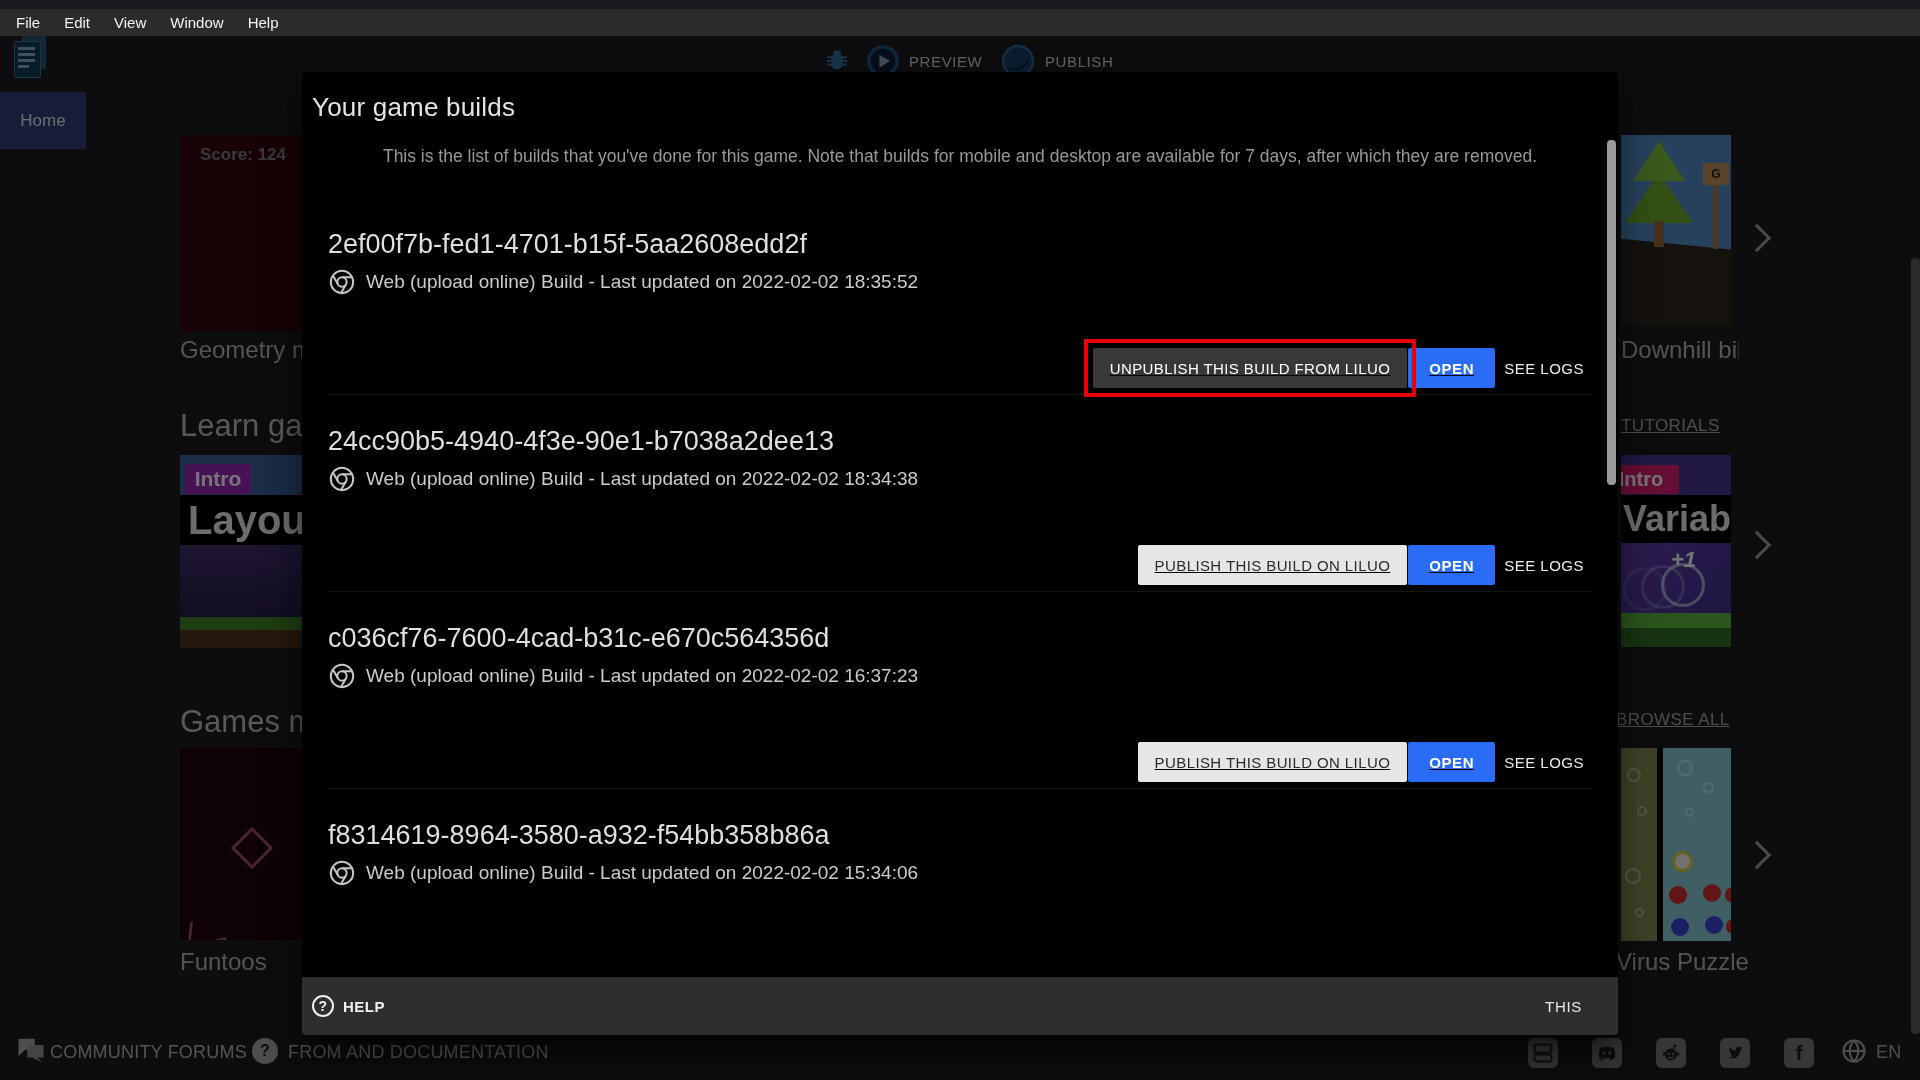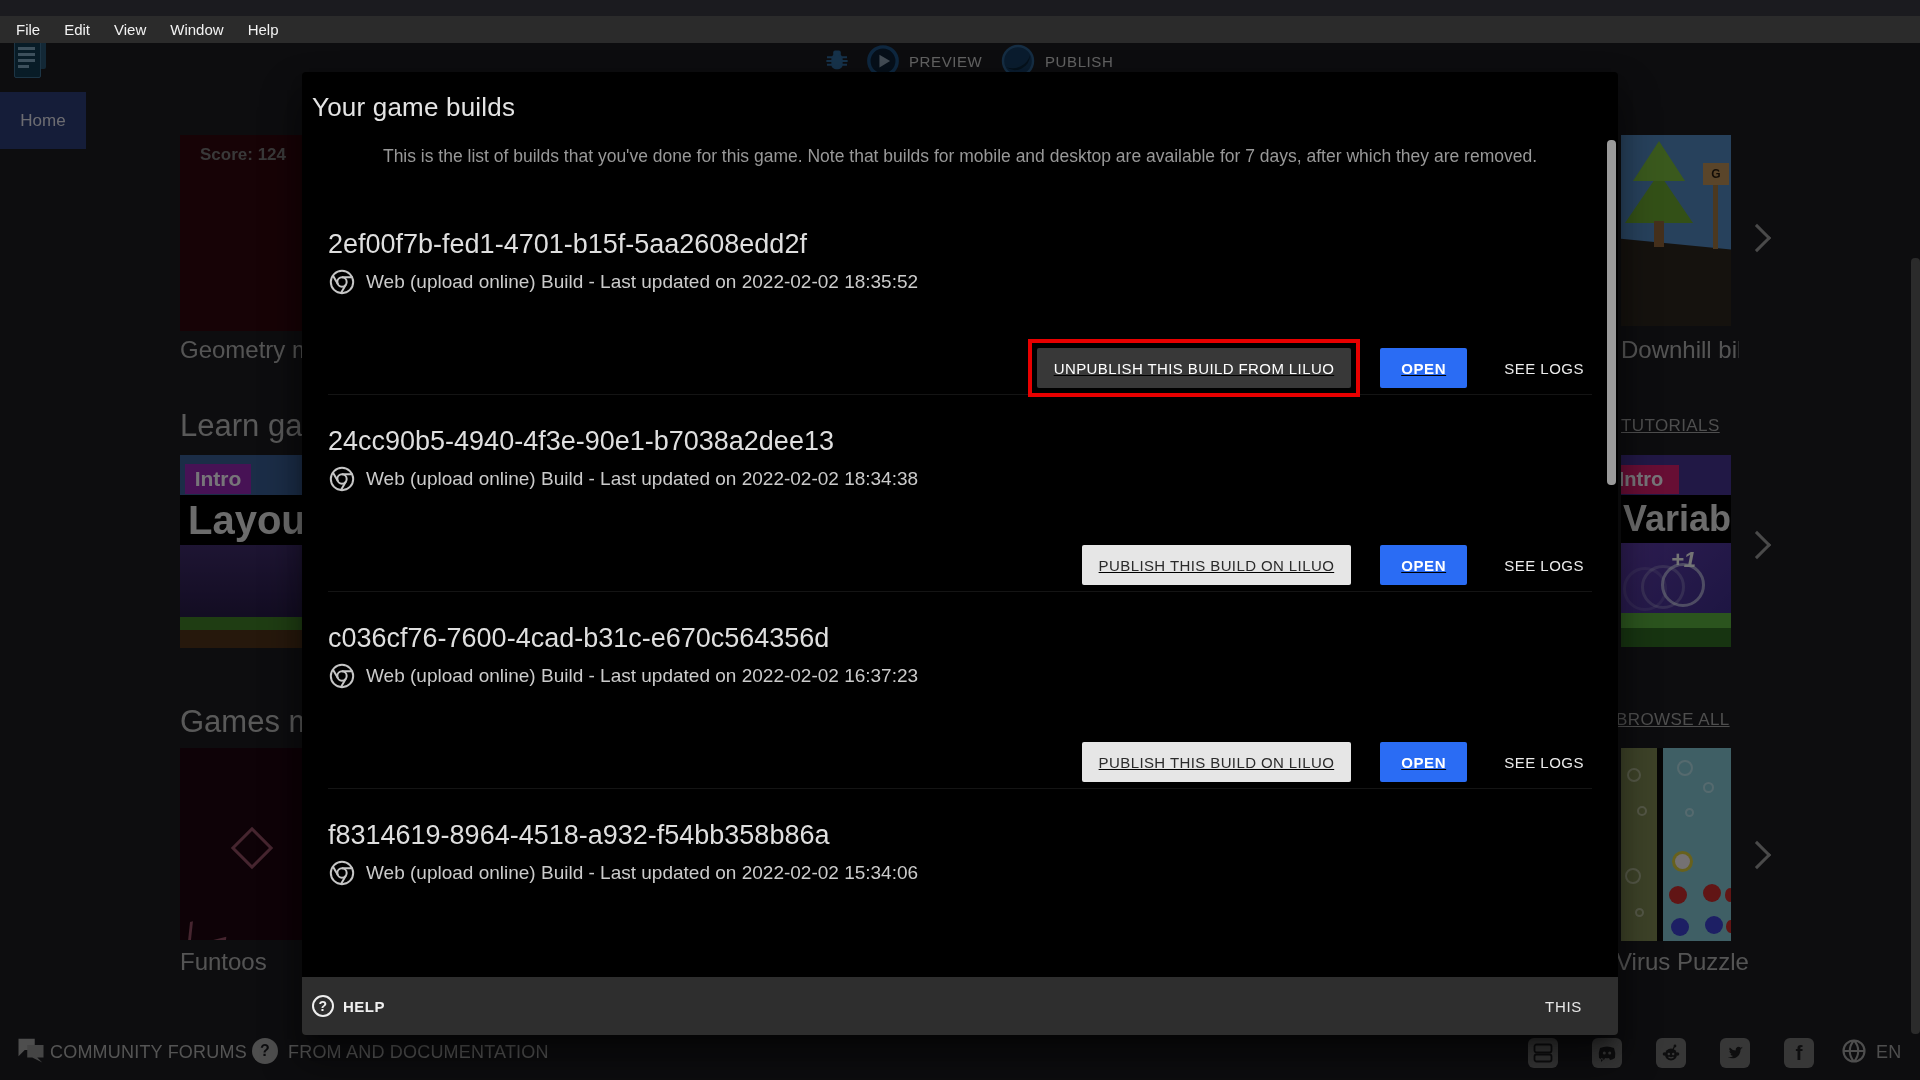--- a/index.html
+++ b/index.html
@@ -2,21 +2,21 @@
 <html><head>
 <meta charset="utf-8">
 <style>
   * { margin:0; padding:0; box-sizing:border-box; }
   html,body { background:#000; }
   body { font-family:"Liberation Sans", sans-serif; }
   .stage { position:relative; width:1920px; height:1080px; overflow:hidden; background:#1b1b1f; }
   .abs { position:absolute; }
 
   
-  .menubar { position:absolute; left:0; top:16px; width:1920px; height:27px; background:#2b2b2b;
+  .menubar { position:absolute; left:0; top:9px; width:1920px; height:27px; background:#2b2b2b;
              display:flex; align-items:flex-start; padding-left:4px; z-index:40; }
   .menubar .mitem { color:#f2f2f2; font-size:15px; padding:0 12px; height:27px; display:flex; align-items:center; }
 
   
   .content { position:absolute; left:0; top:27px; width:1920px; height:1053px; background:#1b1b1f; z-index:10; }
 
   .logo { left:14px; top:8px; width:34px; height:44px; }
   .logo .pg-back { position:absolute; left:8px; top:0; width:24px; height:34px; background:#27506c; border-radius:2px; }
   .logo .pg-front { position:absolute; left:0; top:6px; width:27px; height:37px; background:#11394f; border:1px solid #3a6a8a; border-radius:2px; }
   .logo .ln { position:absolute; left:4px; height:3px; background:#7aa0b8; }
@@ -97,21 +97,21 @@
             box-shadow:0 11px 15px -7px rgba(0,0,0,.5), 0 24px 38px 3px rgba(0,0,0,.4); z-index:30; overflow:hidden;text-decoration:underline; }
   .dlg-title { padding:20px 24px 0 10px; font-size:26px; font-weight:400; color:#e4e4e4; letter-spacing:.2px; }
   .dlg-desc { margin:20px auto 0; width:1240px; text-align:center; font-size:17.5px; line-height:26px; color:#989898; }
 
   .build-list { padding:0 26px; }
   .build-item { padding:31px 0 6px; border-bottom:1px solid rgba(255,255,255,.08); }
   .build-item.first { padding-top:60px; }
   .build-item.last { border-bottom:none; }
   .build-id { font-size:27px; color:#dfdfdf; font-weight:400; }
   .build-sub { display:flex; align-items:center; gap:10px; margin-top:8px; color:#cbcbcb; font-size:19px; }
-  .build-actions { display:flex; justify-content:flex-end; align-items:center; gap:29px; margin-top:52px; height:40px; }
+  .build-actions { display:flex; justify-content:flex-end; align-items:center; gap:1px; margin-top:52px; height:40px; }
 
   .btn { height:40px; border:none; border-radius:2px; font-family:"Liberation Sans", sans-serif;
          font-size:15px; letter-spacing:.4px; font-weight:500; cursor:pointer; white-space:nowrap; }
   .btn-dark { background:#383838; color:#ffffff; padding:0 17px; }
   .btn-light { background:#e6e6e6; color:#2b2b2b; padding:0 17px; }
   .btn-open { background:#2a6cf4; color:#ffffff; padding:0 21px; font-weight:600; letter-spacing:.6px; }
   .btn-text { background:transparent; color:#ececec; padding:0 8px; letter-spacing:.5px; }
 
   .annot-wrap { position:relative; display:inline-flex; }
   .annotation-box { position:absolute; left:-9px; top:-9px; right:-9px; bottom:-9px; border:4px solid #e80000; pointer-events:none; }
@@ -375,21 +375,21 @@
           <span>Web (upload online) Build - Last updated on 2022-02-02 16:37:23</span>
         </div>
         <div class="build-actions">
           <button class="btn btn-light">PUBLISH THIS BUILD ON LILUO</button>
           <button class="btn btn-open">OPEN</button>
           <button class="btn btn-text">SEE LOGS</button>
         </div>
       </div>
 
       <div class="build-item last">
-        <div class="build-id">f8314619-8964-4518-a932-f54bb358b86a</div>
+        <div class="build-id">f8314619-8964-3580-a932-f54bb358b86a</div>
         <div class="build-sub">
           <svg viewBox="0 0 24 24" width="28" height="28" fill="none" stroke="#c6c6c6" stroke-width="1.7">
             <circle cx="12" cy="12" r="9.6"></circle>
               <circle cx="12" cy="12" r="4"></circle>
             <path d="M21.17 8H12 M3.95 6.06L8.54 14 M10.88 21.94L15.46 14"></path>
           </svg>
           <span>Web (upload online) Build - Last updated on 2022-02-02 15:34:06</span>
         </div>
       </div>
     </div>

